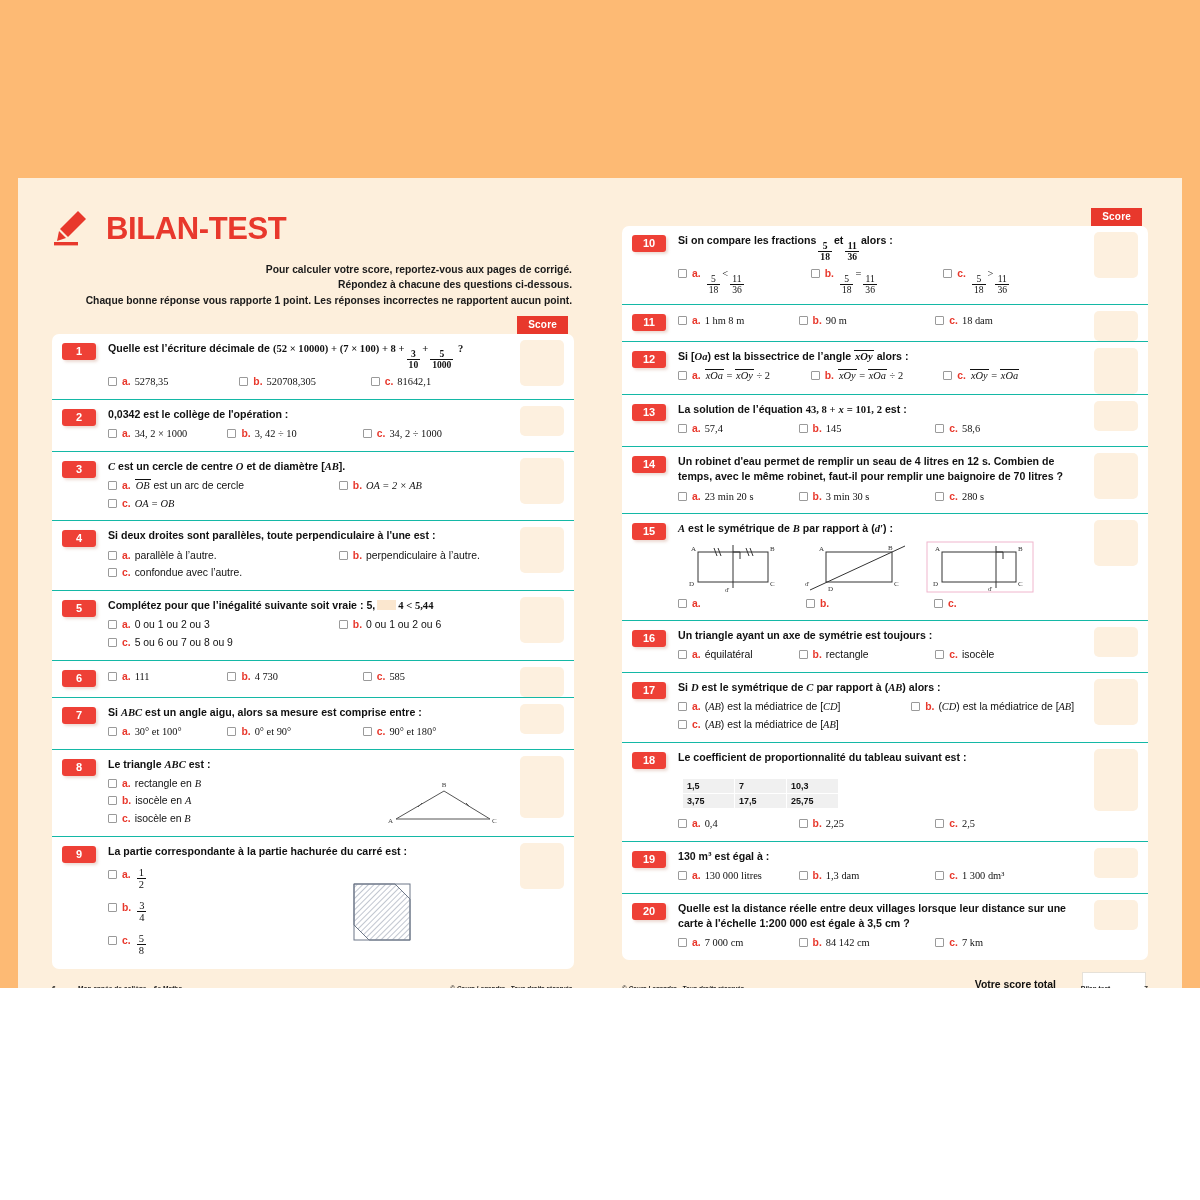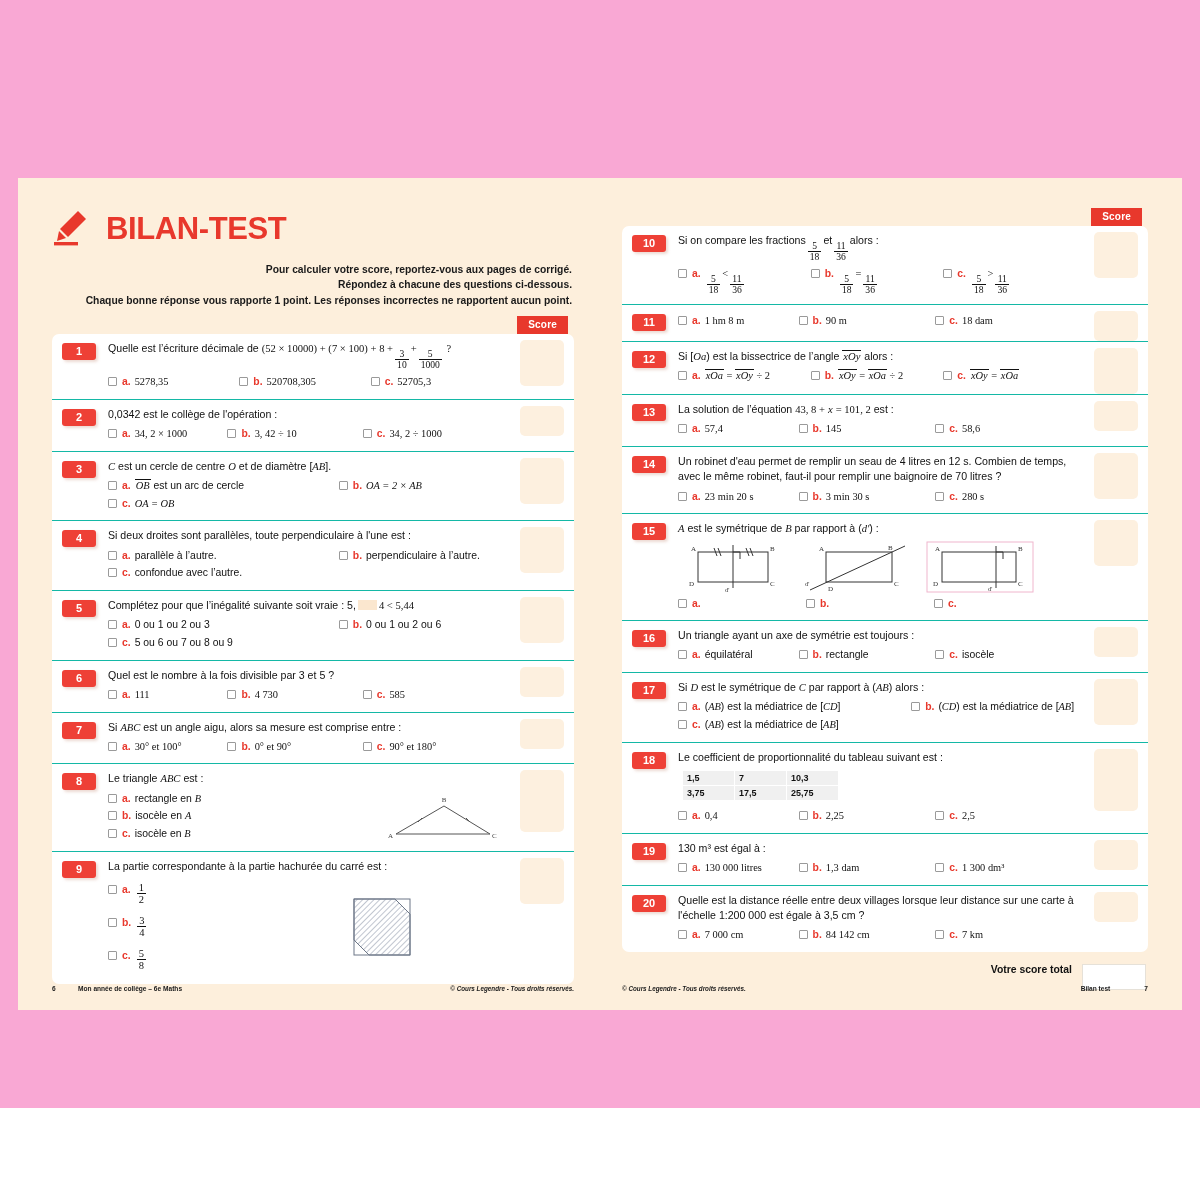--- a/index.html
+++ b/index.html
@@ -3,22 +3,22 @@
 <meta charset="utf-8">
 <style>
   * { box-sizing: border-box; margin: 0; padding: 0; }
   html, body {
     width: 1200px; height: 1200px;
     background: #ffffff;
     font-family: "Liberation Sans", sans-serif;
   }
   #page {
     position: relative;
-    width: 1200px; height: 1108px;
-    background: #f9a8d4;
+    width: 1200px; height: 988px;
+    background: #fdba74;
     overflow: hidden;
   }
   .spread {
     position: absolute;
     left: 18px; top: 178px;
     width: 1164px; height: 832px;
     background: #fdefdc;
     display: flex;
   }
   .page-half { position: relative; height: 100%; }
@@ -102,21 +102,21 @@
   .score-box {
     width: 44px; height: 30px;
     background: #fdf0df;
     border-radius: 5px;
   }
   .score-box.tall { height: 46px; }
   .score-box.xtall { height: 62px; }
 
   .qtext {
     font-size: 10.6px;
-    font-weight: normal;
+    font-weight: bold;
     color: #111111;
     line-height: 1.45;
     margin-bottom: 3px;
   }
 
   .answers { display: flex; flex-wrap: wrap; }
   .ans {
     display: flex;
     align-items: flex-start;
     font-size: 10.4px;
@@ -180,39 +180,40 @@
   .fraclist .ans { margin: 5px 0; }
   .fraclist .frac { font-size: 10.5px; vertical-align: -0.55em; }
 
   .q15figs { display: flex; gap: 14px; margin: 2px 0 1px; }
   .q15cell { flex: 0 0 auto; }
   .q15labels { display: flex; gap: 14px; }
   .q15labels .ans { width: 114px; }
 
   .ptable {
     border-collapse: collapse;
-    margin: 5px 0 6px 4px;
+    margin: 13px 0 6px 4px;
     font-size: 9px;
     font-weight: bold;
   }
   .ptable td {
     background: #f0f0f0;
     padding: 2px 0 2px 4px;
     border: 1px solid #ffffff;
     min-width: 52px;
     color: #111;
   }
 
   
   .total-row {
     display: flex;
+    align-items: center;
     justify-content: flex-end;
     margin-top: 12px;
     padding-right: 2px;
-    gap: 0;
+    gap: 16px;
   }
   .total-label {
     font-size: 10.4px;
     font-weight: bold;
     color: #111111;
     margin-right: 10px;
   }
   .total-box {
     width: 64px; height: 26px;
     background: #ffffff;
@@ -290,21 +291,21 @@
                   <span class="atxt mn">5278,35</span>
                 </label>
               <label class="ans">
                   <span class="cb"></span>
                   <span class="lt">b.</span>
                   <span class="atxt mn">520708,305</span>
                 </label>
               <label class="ans">
                   <span class="cb"></span>
                   <span class="lt">c.</span>
-                  <span class="atxt mn">52705,3</span>
+                  <span class="atxt mn">81642,1</span>
                 </label>
             </div>
           </div>
           <div class="qscore-col">
             <div class="score-box tall"></div>
           </div>
         </div>
 
         <div class="qrow">
           <div class="qnum-col">
@@ -420,21 +421,20 @@
           <div class="qscore-col">
             <div class="score-box tall"></div>
           </div>
         </div>
 
         <div class="qrow">
           <div class="qnum-col">
             <span class="qnum">6</span>
           </div>
           <div class="qbody">
-            <div class="qtext">Quel est le nombre à la fois divisible par 3 et 5 ?</div>
             <div class="answers cols3-a">
               <label class="ans">
                   <span class="cb"></span>
                   <span class="lt">a.</span>
                   <span class="atxt mn">111</span>
                 </label>
               <label class="ans">
                   <span class="cb"></span>
                   <span class="lt">b.</span>
                   <span class="atxt mn">4 730</span>

